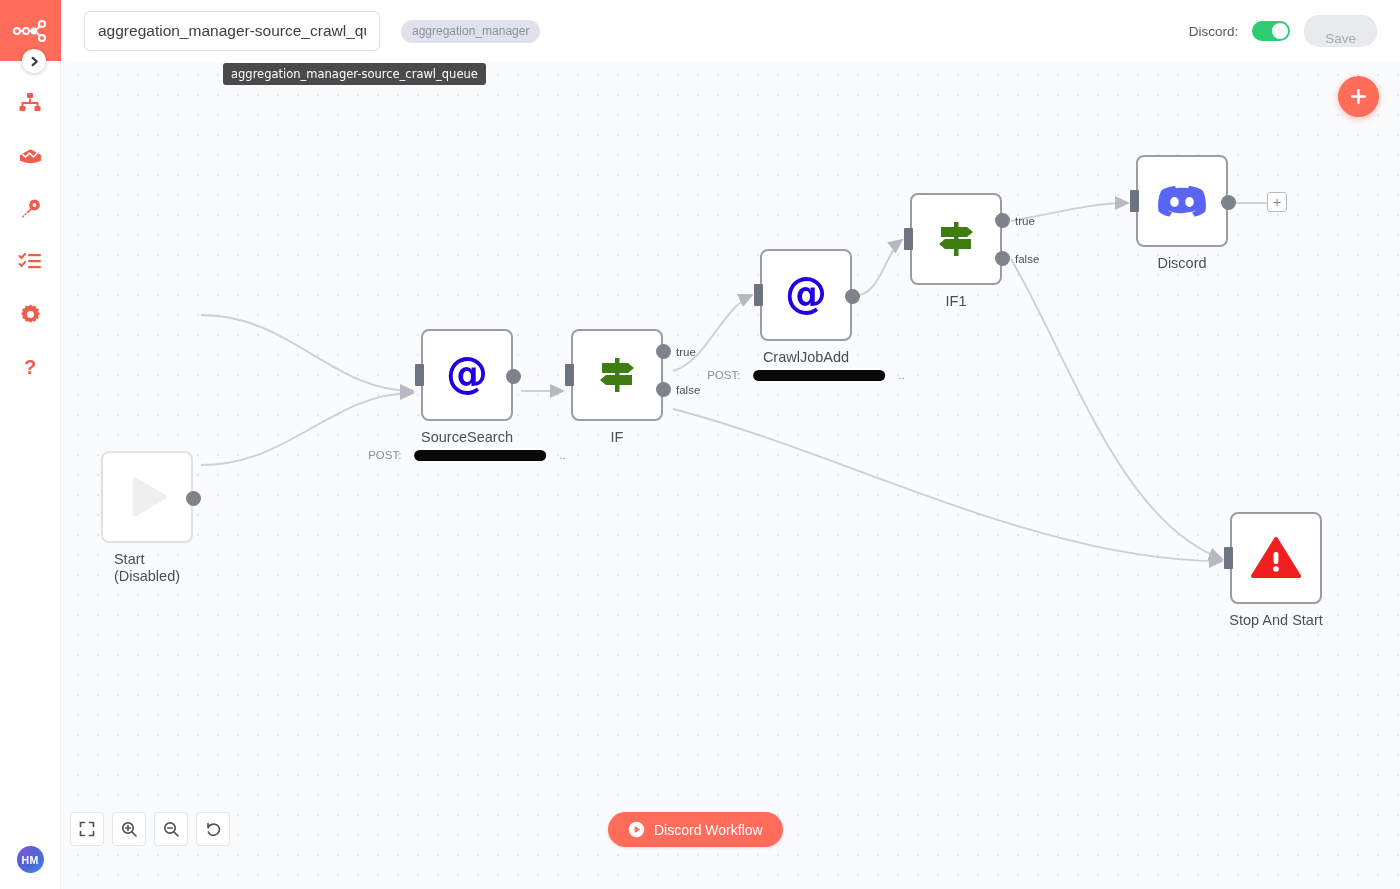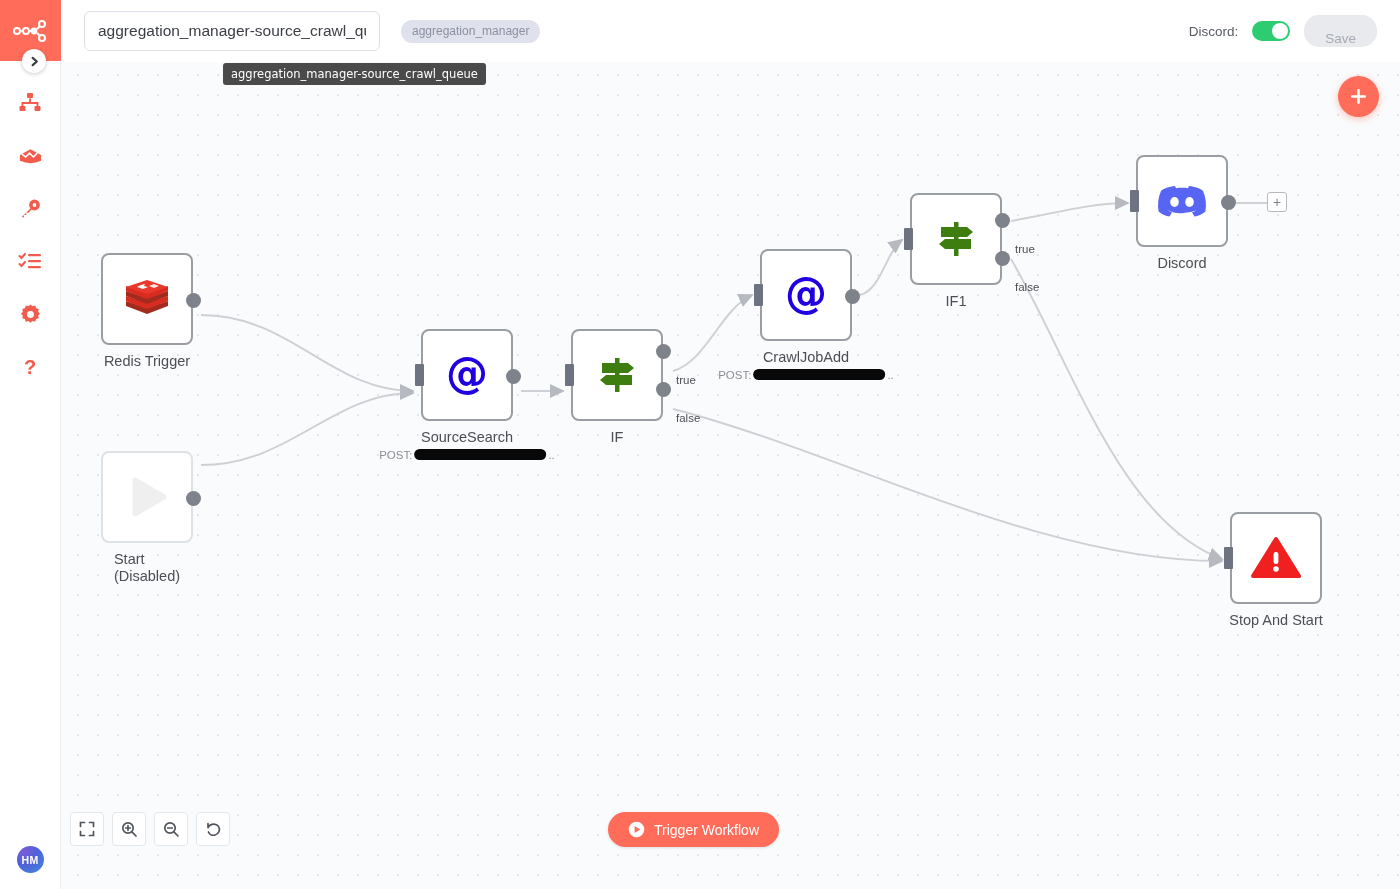--- a/index.html
+++ b/index.html
@@ -108,38 +108,37 @@
   }
   .node-box.disabled { border-color: #dfe2e5; }
   .node-label {
     position: absolute; top: 100px; left: 50%; transform: translateX(-50%);
     font-size: 14.5px; color: #4b4f55; white-space: nowrap; text-align: left;
     line-height: 17px;
   }
   .node-sub {
     position: absolute; top: 120px; left: 50%; transform: translateX(-50%);
     font-size: 11.5px; color: #8b9096; white-space: nowrap;
-    display: flex; gap: 2px;
+    display: flex; align-items: center; gap: 13px;
   }
   .redacted {
     display: inline-block; height: 11px; border-radius: 6px; background: #080808;
     vertical-align: middle;
   }
   .port-in {
     position: absolute; left: -6px; top: 35px;
     width: 9px; height: 22px; background: #6d7380; border-radius: 1px; z-index: 7;
   }
   .port-out {
     position: absolute; width: 15px; height: 15px; border-radius: 50%;
     background: #7d828b; z-index: 7; cursor: pointer;
   }
   .port-label {
     position: absolute; font-size: 11.5px; color: #4b4f55; z-index: 7;
     white-space: nowrap;
-    margin-top: 28px;
   }
   #plus-connector {
     position: absolute; left: 1206px; top: 130px;
     width: 20px; height: 20px; border: 1px solid #b6bac0; border-radius: 3px;
     background: #fff; display: flex; align-items: center; justify-content: center;
     font-size: 14px; color: #7c818a; cursor: pointer; z-index: 8;
     font-family: "Liberation Sans", sans-serif; line-height: 1;
   }
 
   
@@ -270,35 +269,20 @@
         <path d="M950 159 C 1000 150, 1030 141, 1067 141"></path>
 
         <path d="M950 197 C 1010 300, 1060 460, 1161 497"></path>
 
         <path d="M612 347 C 780 390, 980 500, 1161 499"></path>
       </g>
 
       <path d="M1175 141 L 1206 141" stroke="#cdd0d5" stroke-width="1.9" fill="none"></path>
     </svg>
 
-    <div class="node" style="left:40px; top:191px;">
-      <div class="node-box">
-        <svg width="46" height="42" viewBox="0 0 46 42">
-          <path d="M23 30 L44 23 L44 28 L23 36 L2 28 L2 23 Z" fill="#a32b1e"></path>
-          <path d="M23 25 L44 18 L44 23 L23 31 L2 23 L2 18 Z" fill="#d82c20"></path>
-          <path d="M23 20 L44 13 L44 18 L23 26 L2 18 L2 13 Z" fill="#a32b1e"></path>
-          <path d="M23 15 L44 8 L44 13 L23 21 L2 13 L2 8 Z" fill="#d82c20"></path>
-          <path d="M23 2 L44 9 L23 16 L2 9 Z" fill="#e8392c"></path>
-          <path d="M17 7 l4-1 l-1 2 l4 1 l-5 2 l-6-2 z" fill="#fff"></path>
-          <path d="M30 6 l5 2 l-5 2 l-5-2 z" fill="#ffe5e0"></path>
-        </svg>
-      </div>
-      <div class="port-out" style="left:85px; top:40px;"></div>
-      <div class="node-label">Redis Trigger</div>
-    </div>
 
     <div class="node" style="left:40px; top:341px;margin-top:48px;">
       <div class="node-box disabled">
         <svg width="50" height="50" viewBox="0 0 50 50">
           <path d="M13 8 L42 25 L13 42 Z" fill="#efeff0" stroke="#efeff0" stroke-width="5" stroke-linejoin="round"></path>
         </svg>
       </div>
       <div class="port-out" style="left:85px; top:40px;"></div>
       <div class="node-label">
         <div>Start</div>
@@ -420,17 +404,17 @@
           <path d="M3 6.5 V2.6 M3 6.5 C5 2.6 11 2 13.4 5.3 C15.6 8.4 14 13 10 14 C7 14.8 4.3 13.3 3.4 11"></path>
         </svg>
       </div>
     </div>
 
     <button id="execute-workflow">
       <svg width="17" height="17" viewBox="0 0 18 18">
         <circle cx="9" cy="9" r="8.2" fill="#fff"></circle>
         <path d="M7 5.2 L13 9 L7 12.8 Z" fill="#ff6d5a"></path>
       </svg>
-      <span>Trigger Workflow</span>
+      <span>Discord Workflow</span>
     </button>
 
   </div>
 </div>
 
 </body></html>

